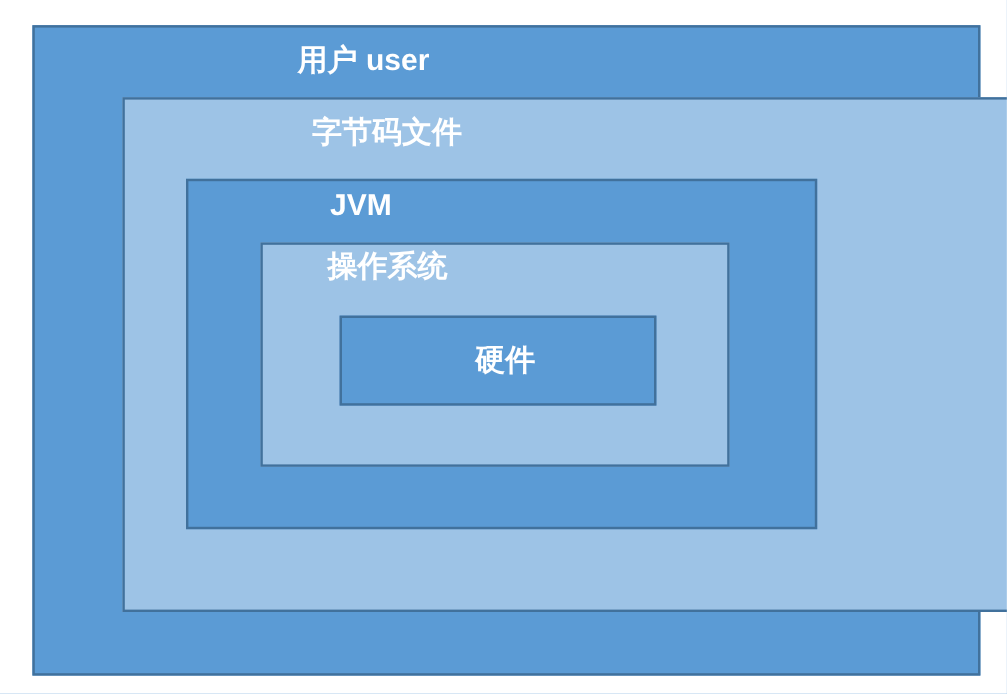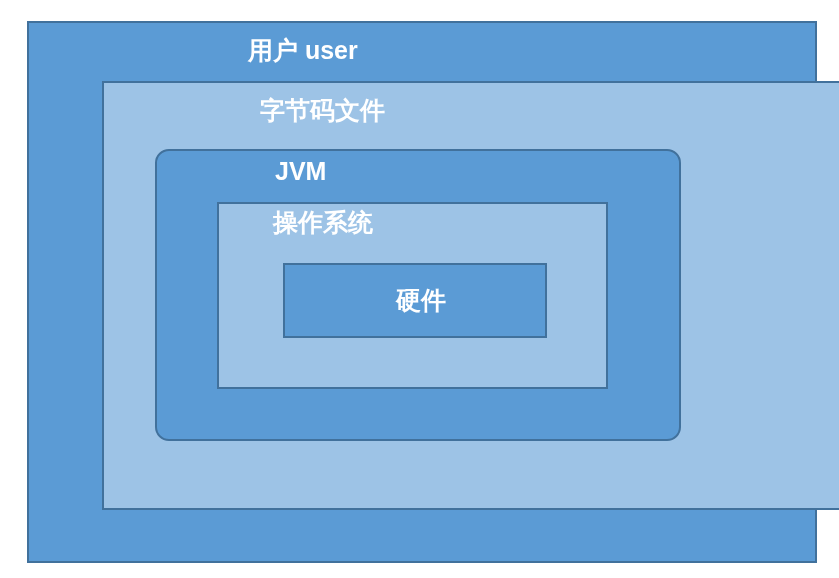--- a/index.html
+++ b/index.html
@@ -35,21 +35,21 @@
     line-height: 25px;
     white-space: nowrap;
   }
   
   #layer-user     { left: 27px;  top: 21px;  width: 790px; height: 542px; }
   #label-user     { left: 171px; top: 15px; margin-left: 48px; }
   
   #layer-bytecode { left: 73px;  top: 58px;  width: 776px; height: 429px; }
   #label-bytecode { left: 156px; top: 15px; }
   
-  #layer-jvm      { left: 51px;  top: 66px;  width: 526px; height: 292px; border-radius: 14px; }
+  #layer-jvm      { left: 51px;  top: 66px;  width: 526px; height: 292px; }
   #label-jvm      { left: 118px; top: 8px; }
   
   #layer-os       { left: 60px;  top: 51px;  width: 391px; height: 187px; }
   #label-os       { left: 54px;  top: 6px; }
   
   #layer-hardware {
     left: 64px; top: 59px; width: 264px; height: 75px;
     display: flex;
     align-items: center;
     justify-content: center;

